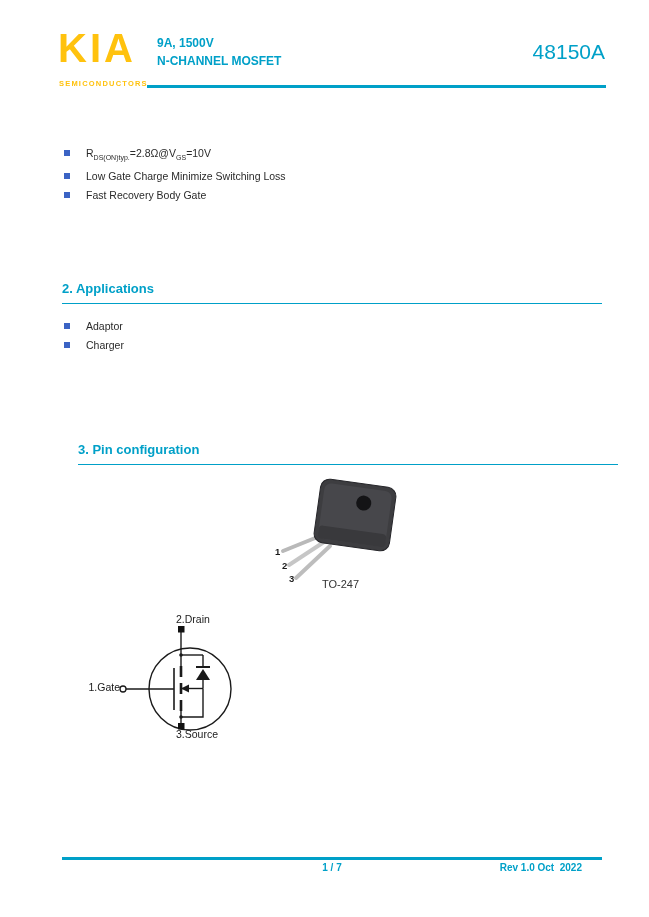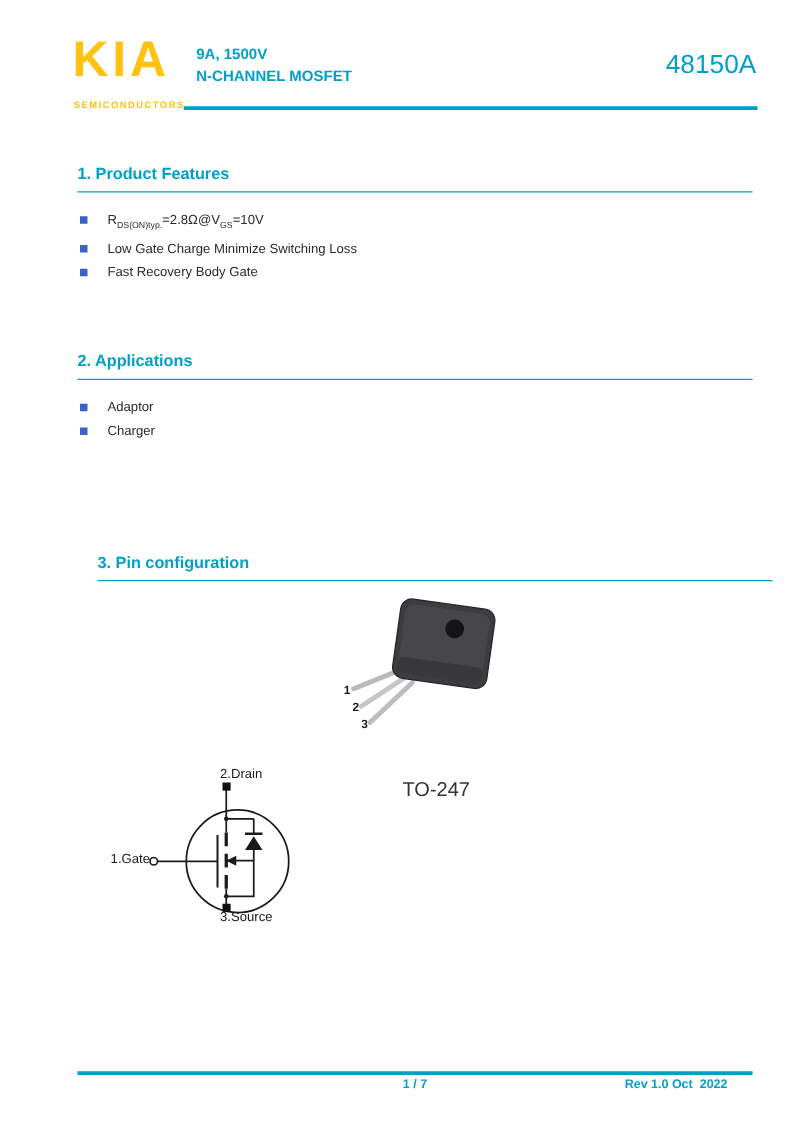--- a/index.html
+++ b/index.html
@@ -50,21 +50,21 @@
     position:relative; padding-left:24px; line-height:19px;
     font-size:10.5px; color:#2a2a2a;
   }
   ul.blist li .sq {
     position:absolute; left:2px; top:6px; width:6px; height:6px;
     background:var(--bullet-color,#3B63C4);
   }
   .ftext sub { font-size:7px; }
   
   .pkg-svg { position:absolute; left:265px; top:478px; }
-  .pkg-label { position:absolute; left:322px; top:578px; font-size:16px; color:#333;margin-top:46px; }
+  .pkg-label { position:absolute; left:322px; top:578px; font-size:11px; color:#333; }
   .sym-svg { position:absolute; left:70px; top:610px; }
   .sym-label { position:absolute; font-size:10.5px; color:#1a1a1a; }
   .lbl-drain { left:176px; top:613px; }
   .lbl-gate  { left:80px;  top:681px; width:40px; text-align:right; }
   .lbl-source{ left:176px; top:728px; }
   
   table.pin-table {
     position:absolute; left:322px; top:647px; width:243px;
     border-collapse:collapse; font-size:11px; color:#222;
   }
@@ -97,21 +97,20 @@
   <div>
     <div class="logo-kia">KIA</div>
     <div class="logo-sub">SEMICONDUCTORS</div>
     <div class="head-rating">9A, 1500V</div>
     <div class="head-device">N-CHANNEL MOSFET</div>
     <div class="head-part">48150A</div>
     <div class="head-rule"></div>
   </div>
 
   <div class="section sec-features">
-    <div class="sec-title">1. Product Features</div>
     <ul class="blist">
       <li>
         <span class="sq"></span>
         <span class="ftext"><span>R</span><sub>DS(ON)typ.</sub><span>=2.8Ω@V</span><sub>GS</sub><span>=10V</span></span>
       </li>
       <li>
         <span class="sq"></span>
         <span class="ftext">Low Gate Charge Minimize Switching Loss</span>
       </li>
       <li>

